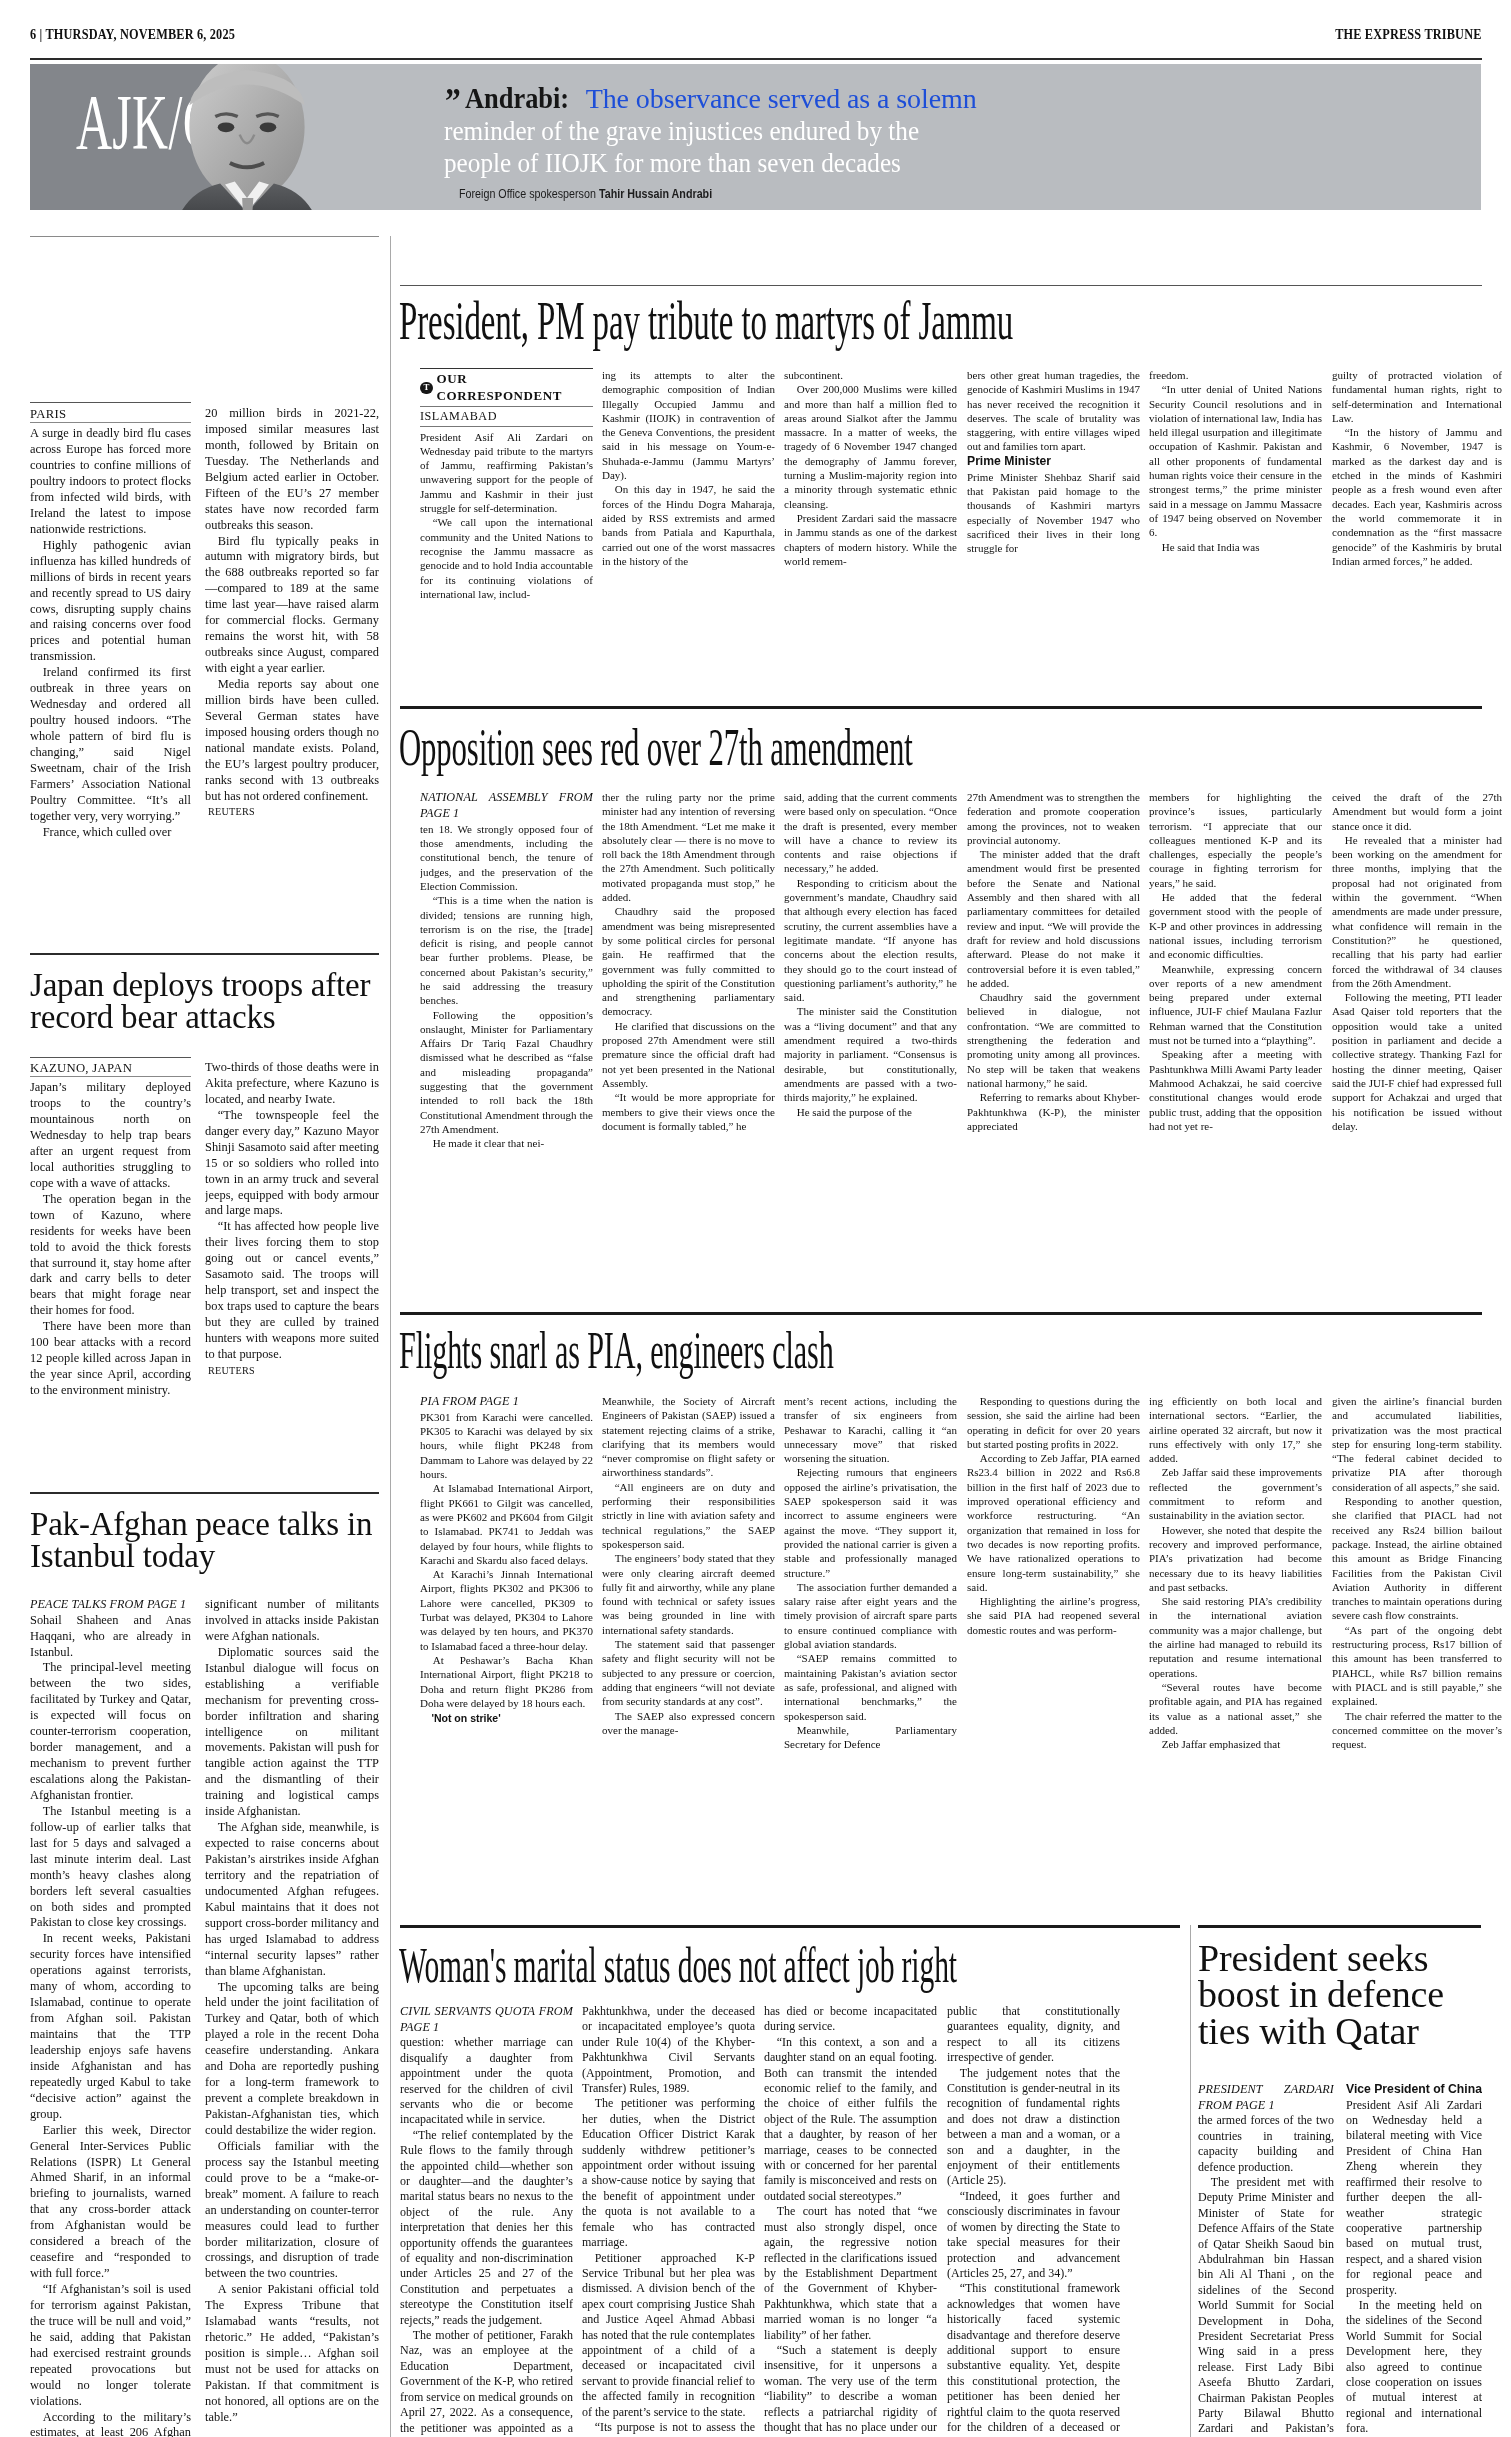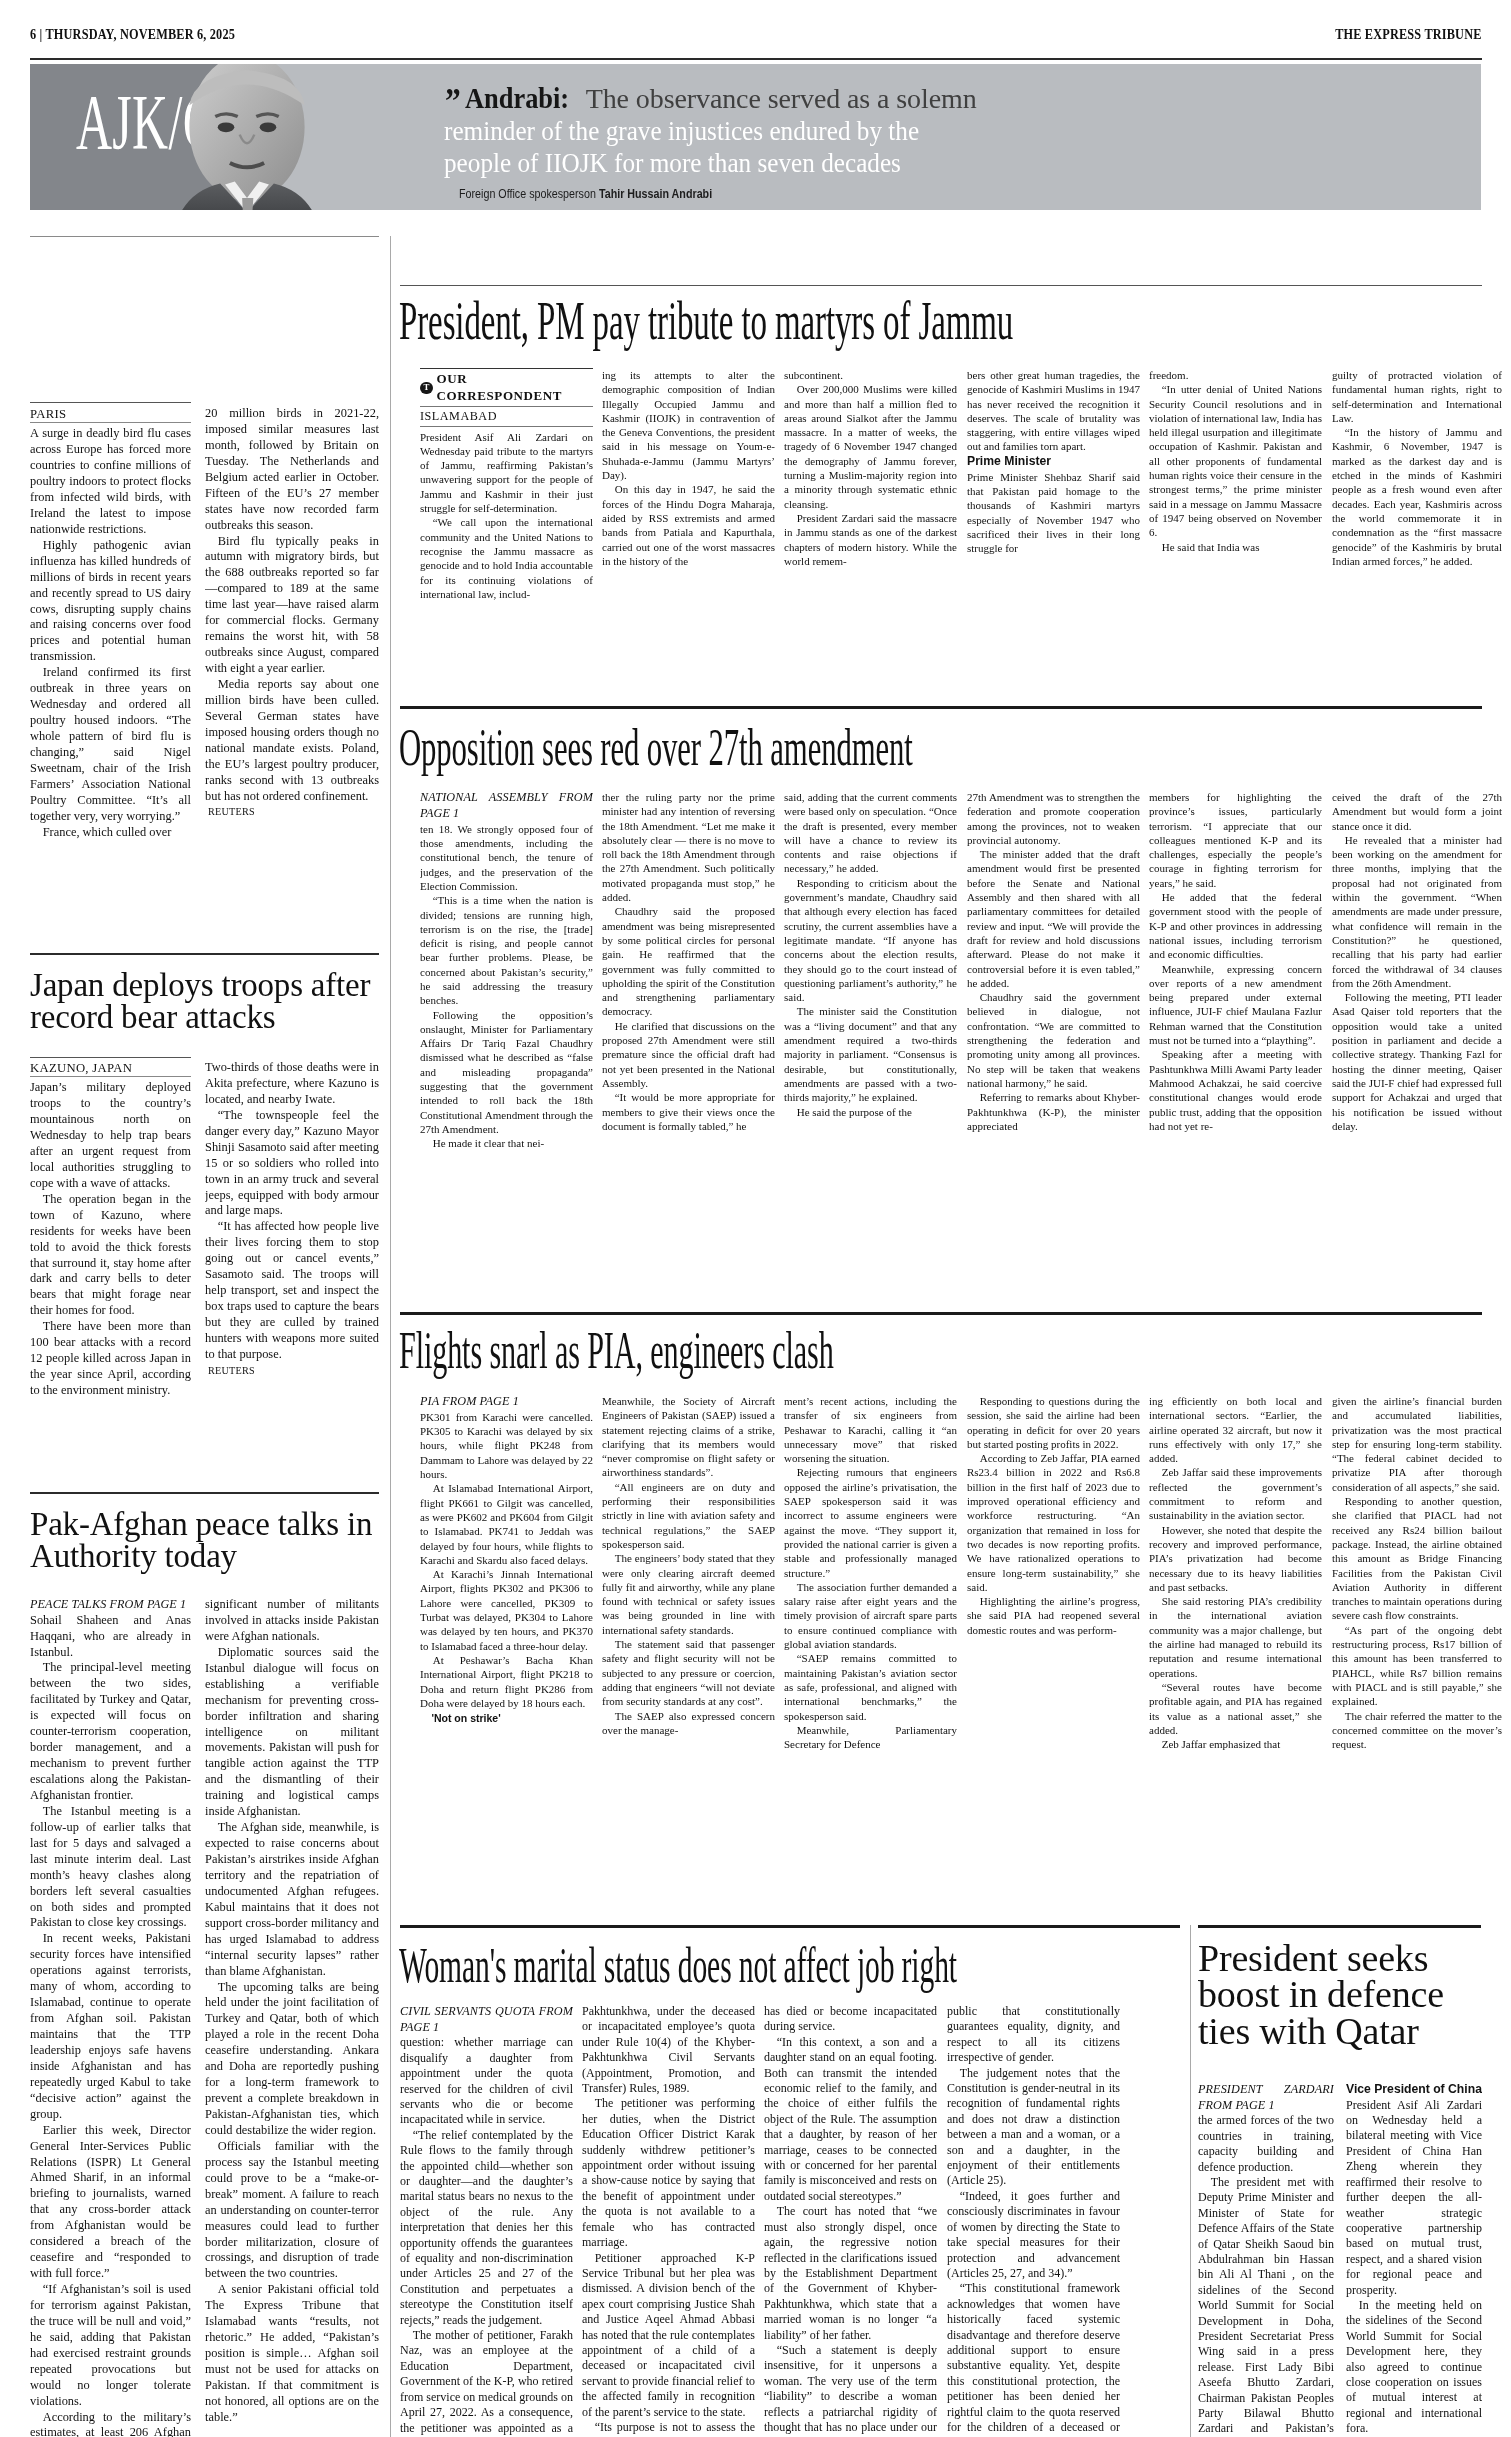--- a/index.html
+++ b/index.html
@@ -99,21 +99,21 @@
   .quote-name {
     font-size: 30px;
     font-weight: bold;
     color: #161616;
     transform: scaleX(0.88);
     display: inline-block;
     transform-origin: left;
   }
   .quote-text {
     font-size: 28px;
-    color: #404040;
+    color: #1d4ed8;
     line-height: 1.14;
     letter-spacing: -0.1px;
     display: inline;
   }
   .quote-line {
     font-size: 28px;
     color: #ffffff;
     line-height: 1.14;
     transform: scaleX(0.9);
     transform-origin: left;
@@ -336,21 +336,21 @@
     <p>There have been more than 100 bear attacks with a record 12 people killed across Japan in the year since April, according to the environment ministry.</p>
   </div>
   <div class="col" style="left:205px; top:1060px; width:174px; height:478px;">
     <p class="first">Two-thirds of those deaths were in Akita prefecture, where Kazuno is located, and nearby Iwate.</p>
     <p>“The townspeople feel the danger every day,” Kazuno Mayor Shinji Sasamoto said after meeting 15 or so soldiers who rolled into town in an army truck and several jeeps, equipped with body armour and large maps.</p>
     <p>“It has affected how people live their lives forcing them to stop going out or cancel events,” Sasamoto said. The troops will help transport, set and inspect the box traps used to capture the bears but they are culled by trained hunters with weapons more suited to that purpose.</p>
     <p style="display:inline;">&nbsp;<span class="credit">REUTERS</span></p>
   </div>
 
   <div style="position:absolute; left:30px; top:1492px; width:349px;" class="hr-med"></div>
-  <h1 class="hl hl-left" style="position:absolute; left:30px; top:1509px; width:349px; font-size:33px;">Pak-Afghan peace talks in Authority today</h1>
+  <h1 class="hl hl-left" style="position:absolute; left:30px; top:1509px; width:349px; font-size:33px;">Pak-Afghan peace talks in Istanbul today</h1>
 
   <div class="col" style="left:30px; top:1597px; width:161px; height:1039px;">
     <p class="kicker first">PEACE TALKS FROM PAGE 1</p>
     <p class="first">Sohail Shaheen and Anas Haqqani, who are already in Istanbul.</p>
     <p>The principal-level meeting between the two sides, facilitated by Turkey and Qatar, is expected will focus on counter-terrorism cooperation, border management, and a mechanism to prevent further escalations along the Pakistan-Afghanistan frontier.</p>
     <p>The Istanbul meeting is a follow-up of earlier talks that last for 5 days and salvaged a last minute interim deal. Last month’s heavy clashes along borders left several casualties on both sides and prompted Pakistan to close key crossings.</p>
     <p>In recent weeks, Pakistani security forces have intensified operations against terrorists, many of whom, according to Islamabad, continue to operate from Afghan soil. Pakistan maintains that the TTP leadership enjoys safe havens inside Afghanistan and has repeatedly urged Kabul to take “decisive action” against the group.</p>
     <p>Earlier this week, Director General Inter-Services Public Relations (ISPR) Lt General Ahmed Sharif, in an informal briefing to journalists, warned that any cross-border attack from Afghanistan would be considered a breach of the ceasefire and “responded to with full force.”</p>
     <p>“If Afghanistan’s soil is used for terrorism against Pakistan, the truce will be null and void,” he said, adding that Pakistan had exercised restraint grounds repeated provocations but would no longer tolerate violations.</p>
     <p>According to the military’s estimates, at least 206 Afghan Taliban fighters and 110 TTP militants have been killed in recent border skirmishes. Pakistani officials also claim that a</p>

